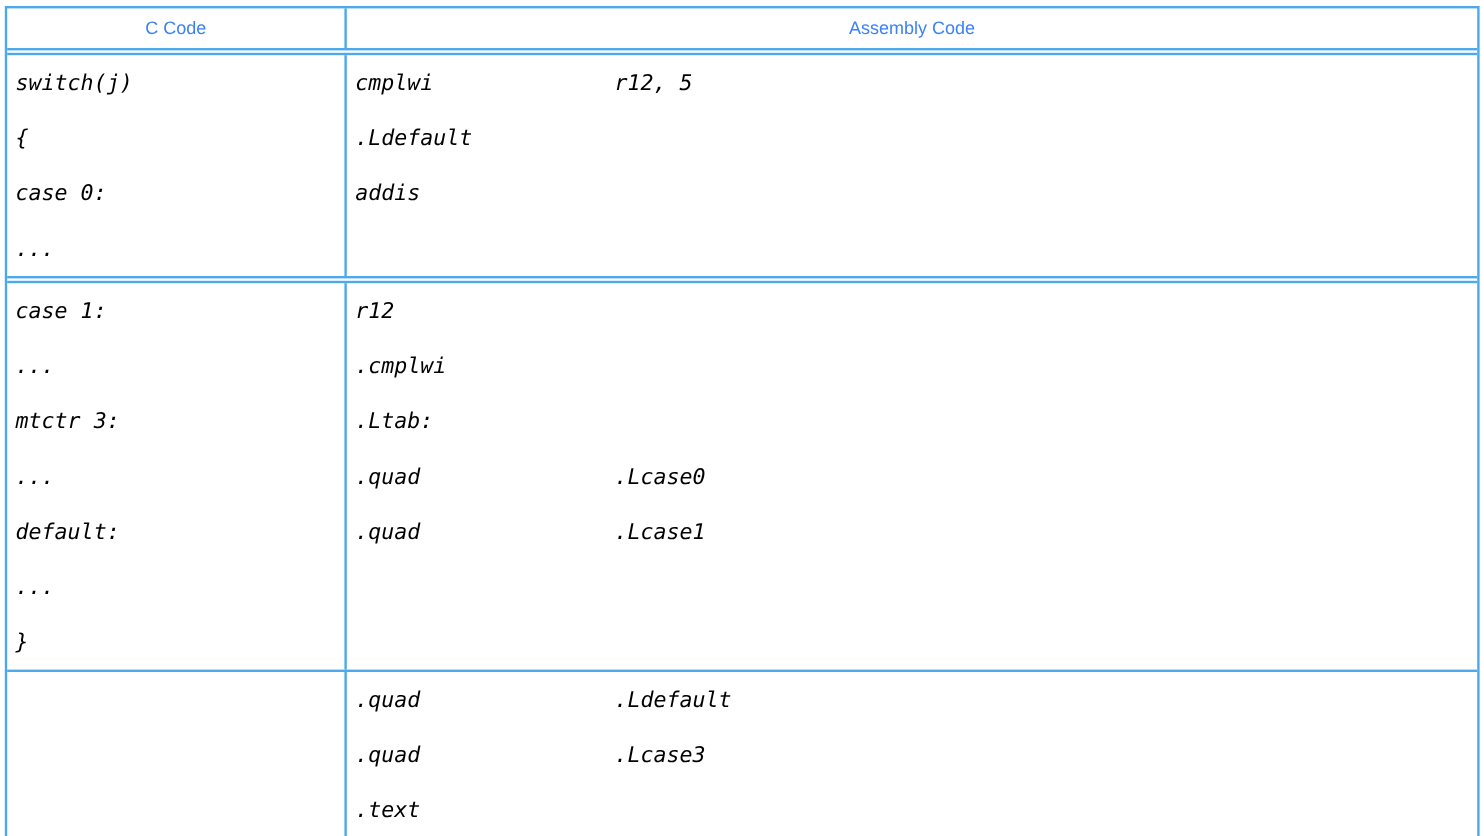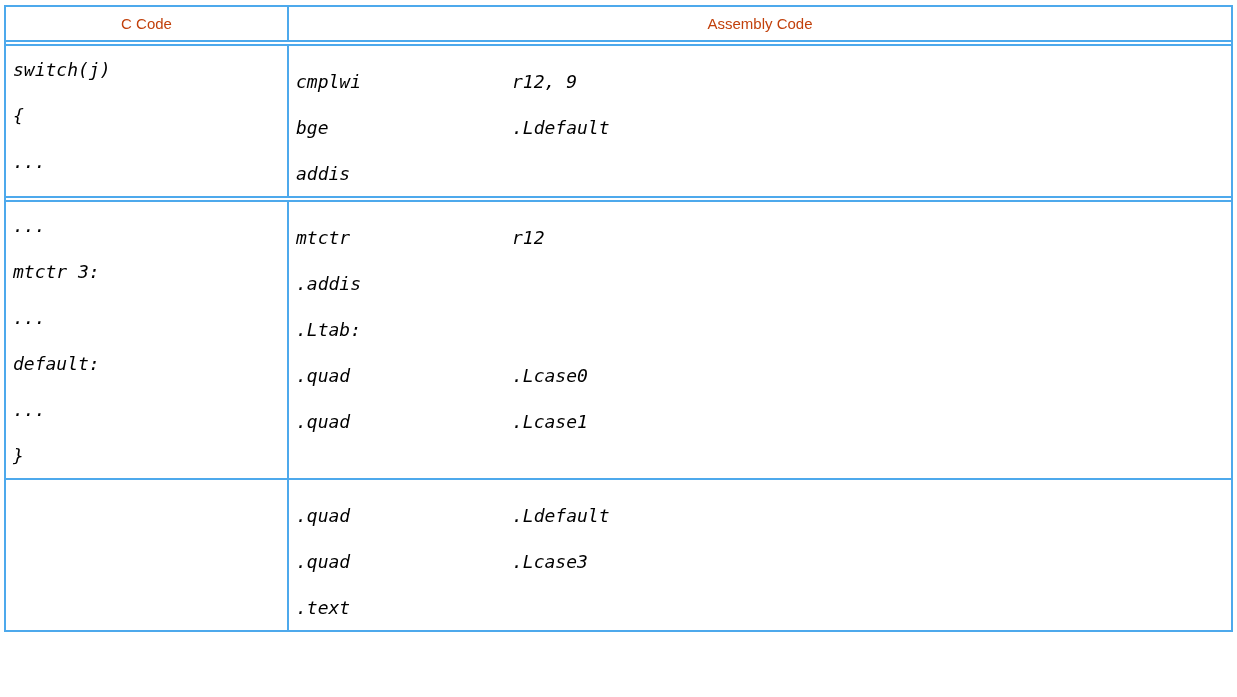--- a/index.html
+++ b/index.html
@@ -20,42 +20,42 @@
   .header-row {
     display: flex;
     border-bottom: 6px double var(--accent, #4da9ec);
   }
   .header-cell {
     height: 33px;
     display: flex;
     align-items: center;
     justify-content: center;
     font-size: 15px;
-    color: #c2410c;
+    color: #3b82f6;
   }
   .c-col {
     width: 283px;
     flex: none;
     border-right: 2px solid var(--accent, #4da9ec);
   }
   .asm-col { flex: 1; text-align: right; }
   .group { display: flex; }
   .group.sep-double { border-top: 6px double var(--accent, #4da9ec); }
   .group.sep-single { border-top: 2px solid var(--accent, #4da9ec); }
   .cell {
     font-family: "DejaVu Sans Mono", monospace;
     font-size: 18px;
     color: #000;
   }
   .c-cell {
     width: 283px;
     flex: none;
     border-right: 2px solid var(--accent, #4da9ec);
   }
-  .asm-cell { flex: 1; margin-top: 12px; }
+  .asm-cell { flex: 1; }
   .line {
     height: 46px;
     display: flex;
     align-items: center;
     padding-left: 7px;
     white-space: pre;
     font-style: italic;
   }
   .mnemonic {
     display: inline-block;
@@ -69,40 +69,42 @@
 <div class="table-wrap">
   <div class="header-row">
     <div class="header-cell c-col">C Code</div>
     <div class="header-cell asm-col">Assembly Code</div>
   </div>
   <div id="groups">
       <div class="group ">
         <div class="cell c-cell">
           <div class="line">switch(j)</div>
           <div class="line">{</div>
+          <div class="line">case 0:</div>
           <div class="line">...</div>
         </div>
         <div class="cell asm-cell">
-          <div class="line"><span class="mnemonic">cmplwi</span><span class="operands">r12, 9</span></div>
-          <div class="line"><span class="mnemonic">bge</span><span class="operands">.Ldefault</span></div>
+          <div class="line"><span class="mnemonic">cmplwi</span><span class="operands">r12, 5</span></div>
+          <div class="line"><span class="operands">.Ldefault</span></div>
           <div class="line"><span class="mnemonic">addis</span></div>
         </div>
       </div>
       <div class="group sep-double">
         <div class="cell c-cell">
+          <div class="line">case 1:</div>
           <div class="line">...</div>
           <div class="line">mtctr 3:</div>
           <div class="line">...</div>
           <div class="line">default:</div>
           <div class="line">...</div>
           <div class="line">}</div>
         </div>
         <div class="cell asm-cell">
-          <div class="line"><span class="mnemonic">mtctr</span><span class="operands">r12</span></div>
-          <div class="line"><span class="mnemonic">.addis</span><span class="operands"></span></div>
+          <div class="line"><span class="operands">r12</span></div>
+          <div class="line"><span class="mnemonic">.cmplwi</span><span class="operands"></span></div>
           <div class="line"><span class="mnemonic">.Ltab:</span><span class="operands"></span></div>
           <div class="line"><span class="mnemonic">.quad</span><span class="operands">.Lcase0</span></div>
           <div class="line"><span class="mnemonic">.quad</span><span class="operands">.Lcase1</span></div>
         </div>
       </div>
       <div class="group sep-single">
         <div class="cell c-cell"></div>
         <div class="cell asm-cell">
           <div class="line"><span class="mnemonic">.quad</span><span class="operands">.Ldefault</span></div>
           <div class="line"><span class="mnemonic">.quad</span><span class="operands">.Lcase3</span></div>

